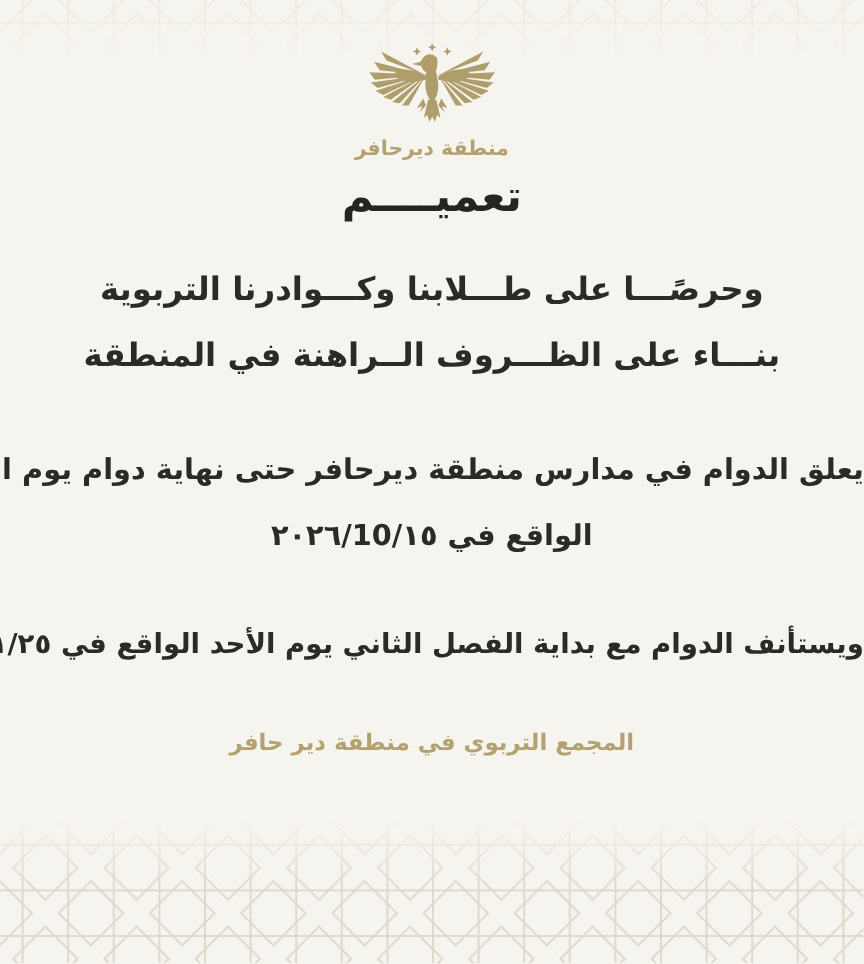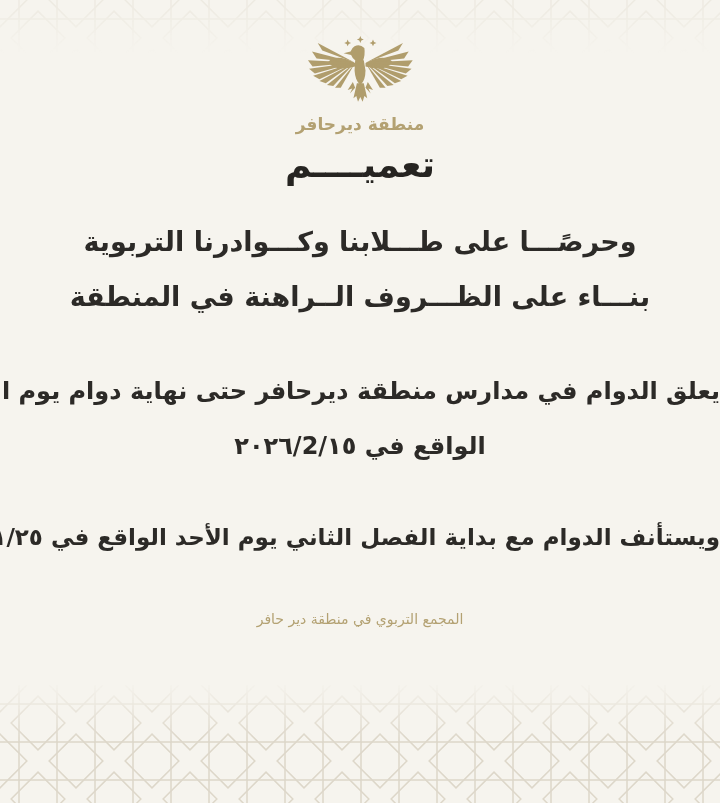--- a/index.html
+++ b/index.html
@@ -51,21 +51,21 @@
   .para { font-weight: bold; }
   .para .line {
     display: block; line-height: 55px; white-space: nowrap;
   }
   .para1 { margin-top: 26px; font-size: 27px; }
   .para2 { margin-top: 40px; font-size: 24px; }
   .para3 { margin-top: 36px; font-size: 23px; }
 
   .signature {
     margin-top: 40px;
-    font-size: 14px; font-weight: normal; line-height: 28px;
+    font-size: 19px; font-weight: bold; line-height: 28px;
     color: var(--gold, #b3a172);
   }
 </style>
 </head>
 <body>
 
 <svg width="0" height="0" style="position:absolute" aria-hidden="true">
   <defs>
     <g id="s8" fill="none" style="stroke:var(--pattern,#d9d2c3)" stroke-width="1.5">
       <rect x="19" y="19" width="38" height="38"></rect>
@@ -136,21 +136,21 @@
 
     <div class="doc-title">تعميــــم</div>
 
     <div class="para para1">
       <span class="line">وحرصًـــا على طـــلابنا وكـــوادرنا التربوية</span>
       <span class="line">بنـــاء على الظـــروف الــراهنة في المنطقة</span>
     </div>
 
     <div class="para para2">
       <span class="line">يعلق الدوام في مدارس منطقة ديرحافر حتى نهاية دوام يوم الخميس</span>
-      <span class="line">الواقع في ٢٠٢٦/2/١٥</span>
+      <span class="line">الواقع في ٢٠٢٦/10/١٥</span>
     </div>
 
     <div class="para para3">
       <span class="line">ويستأنف الدوام مع بداية الفصل الثاني يوم الأحد الواقع في ٢٠٢٦/١/٢٥</span>
     </div>
 
     <div class="signature">المجمع التربوي في منطقة دير حافر</div>
 
   </div>
 </div>

